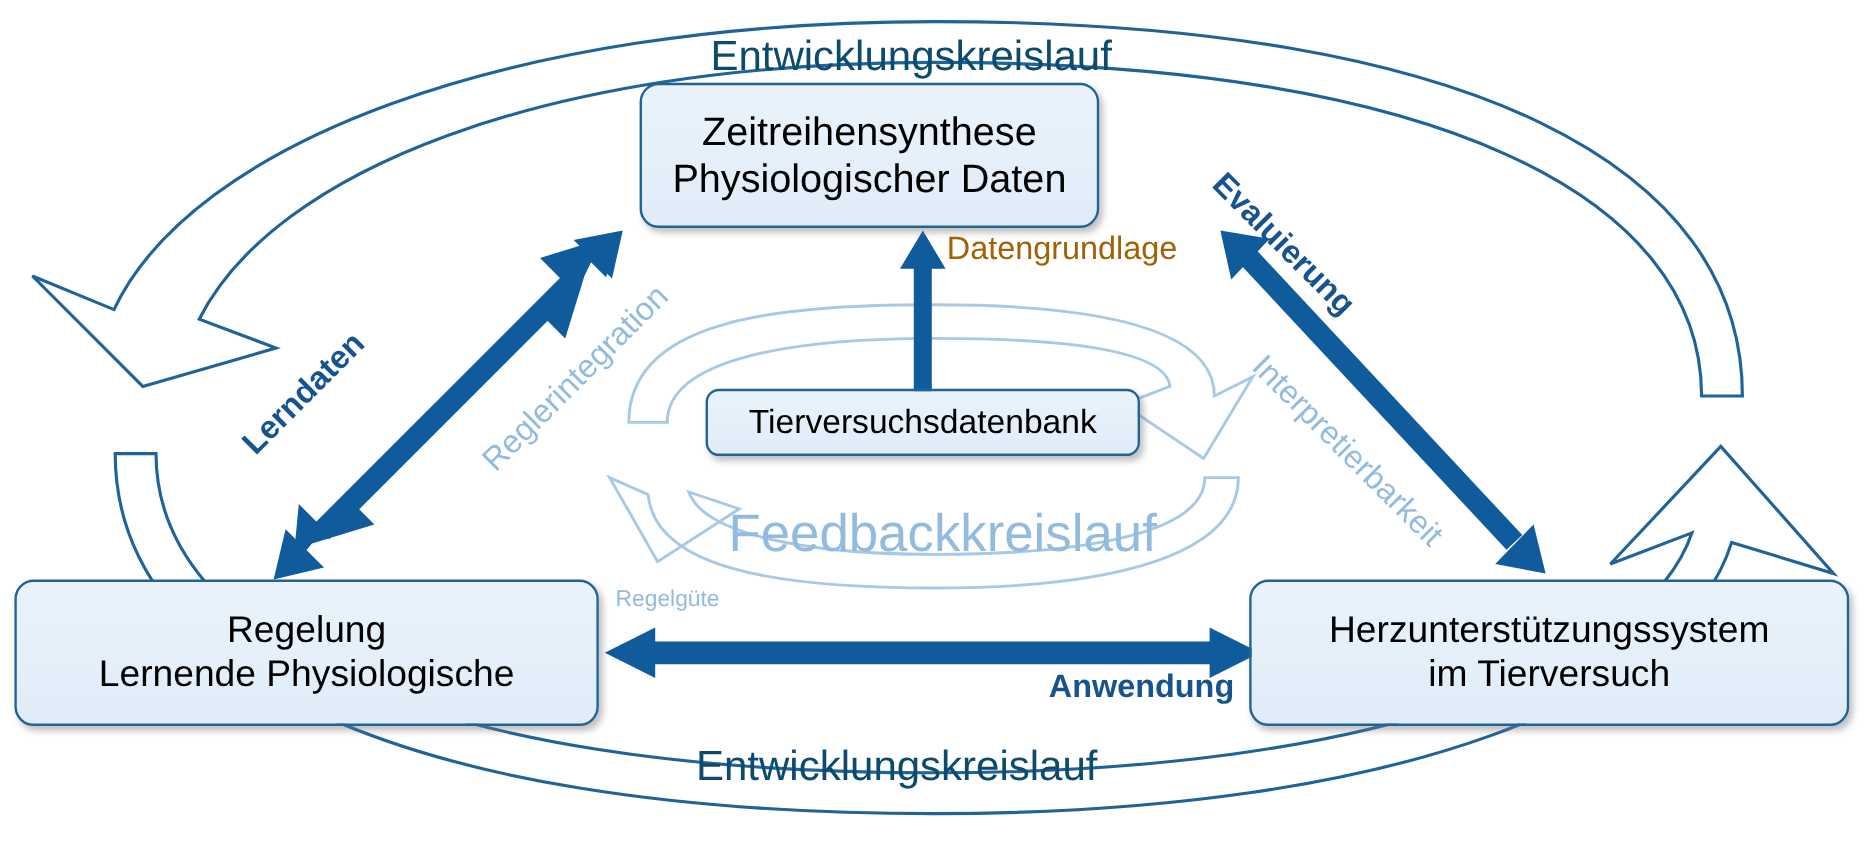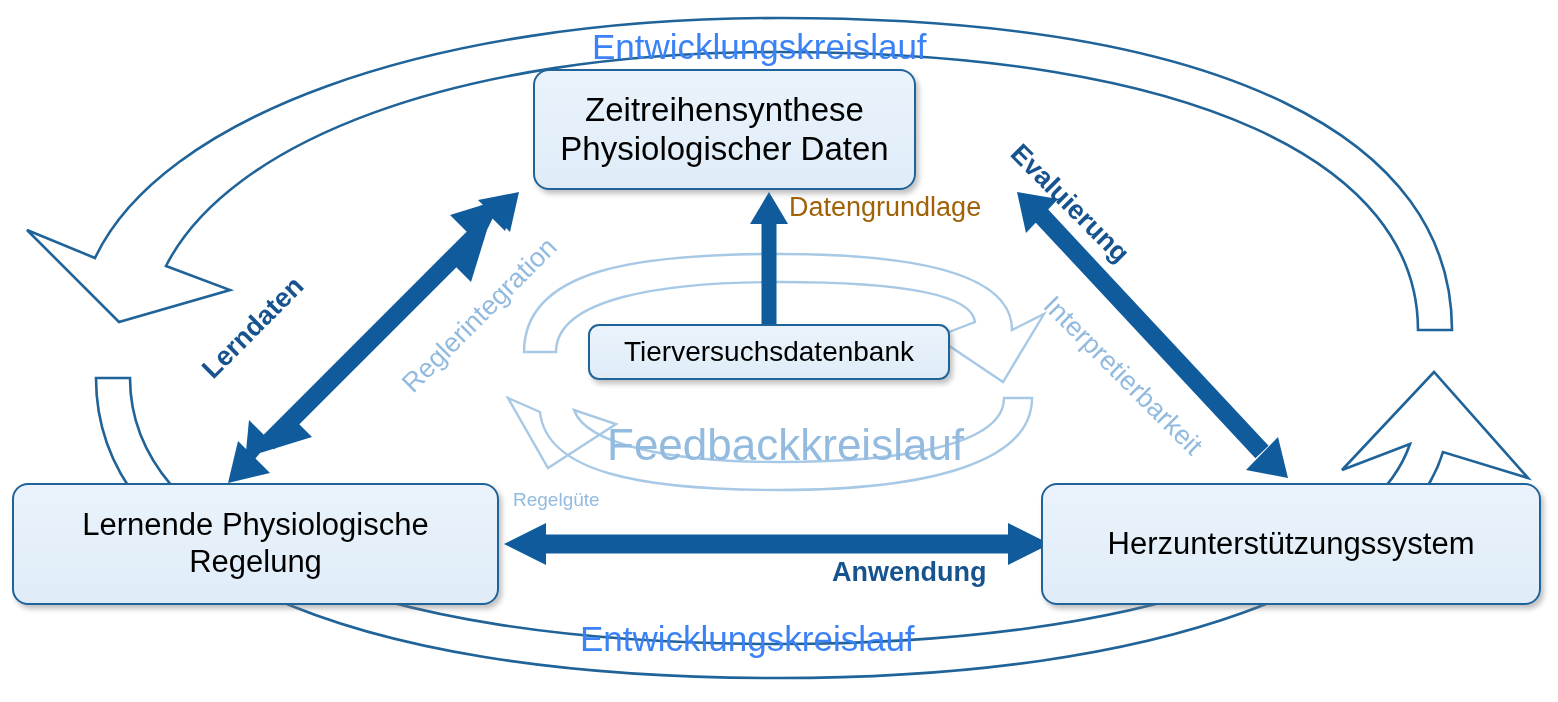--- a/index.html
+++ b/index.html
@@ -21,28 +21,28 @@
   }
   #node-synthese{left:533px;top:69px;width:383px;height:121px;font-size:33px;border-radius:16px;}
   #node-regelung{left:12px;top:483px;width:487px;height:122px;font-size:31px;border-radius:16px;}
   #node-herz{left:1041px;top:483px;width:500px;height:122px;font-size:31px;border-radius:16px;}
   #node-db{left:588px;top:324px;width:362px;height:56px;font-size:28px;border-radius:11px;}
 
   .lbl{position:absolute;white-space:nowrap;}
   .lbl-dark{color:#17548f;font-weight:bold;}
   .lbl-light{color:#93bbdf;}
   .lbl-gray{color:#a16207;}
-  .lbl-cycle{color:#3b82f6;font-weight:normal;}
+  .lbl-cycle{color:#0c4a6e;font-weight:normal;}
 
   #lbl-cycle-top{left:592px;top:27px;font-size:35px;}
   #lbl-cycle-bottom{left:580px;top:619px;font-size:35px;}
   #lbl-feedback{left:607px;top:420px;font-size:44px;}
   #lbl-datengrundlage{left:789px;top:192px;font-size:27px;}
   #lbl-regelguete{left:513px;top:489px;font-size:19px;}
-  #lbl-anwendung{left:832px;top:557px;font-size:27px;}
+  #lbl-anwendung{left:874px;top:557px;font-size:27px;}
 
   #lbl-lerndaten{left:196px;top:363px;font-size:27px;transform:rotate(-45deg);transform-origin:left top;}
   #lbl-reglerintegration{left:396px;top:377px;font-size:27px;transform:rotate(-45deg);transform-origin:left top;}
   #lbl-evaluierung{left:1026px;top:138px;font-size:27px;transform:rotate(45deg);transform-origin:left top;}
   #lbl-interpretierbarkeit{left:1059px;top:290px;font-size:27px;transform:rotate(45deg);transform-origin:left top;}
 </style>
 </head>
 <body>
 
 <div id="stage">
@@ -128,28 +128,29 @@
 
   <div class="node" id="node-synthese">
     <div>
       <div>Zeitreihensynthese</div>
       <div>Physiologischer Daten</div>
     </div>
   </div>
 
   <div class="node" id="node-regelung">
     <div>
+      <div>Regelung</div>
       <div>Lernende Physiologische</div>
-      <div>Regelung</div>
     </div>
   </div>
 
   <div class="node" id="node-herz">
     <div>
       <div>Herzunterstützungssystem</div>
+      <div>im Tierversuch</div>
     </div>
   </div>
 
   <div class="node" id="node-db">
     <div>Tierversuchsdatenbank</div>
   </div>
 
   <div class="lbl lbl-cycle" id="lbl-cycle-top">Entwicklungskreislauf</div>
   <div class="lbl lbl-cycle" id="lbl-cycle-bottom">Entwicklungskreislauf</div>
   <div class="lbl lbl-light" id="lbl-feedback">Feedbackkreislauf</div>

